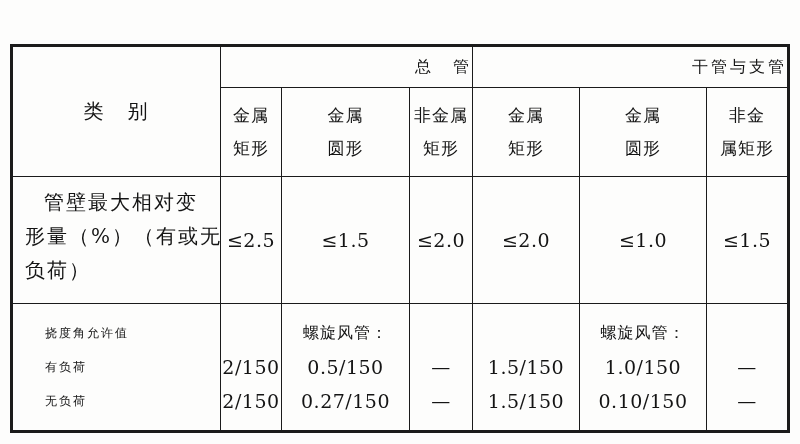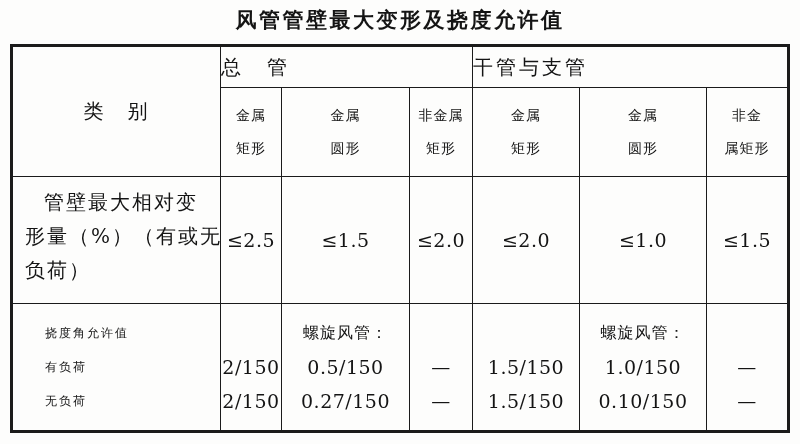--- a/index.html
+++ b/index.html
@@ -47,27 +47,27 @@
   tr.sub-row { height: 89px; }
   tr.deform-row { height: 127px; }
   tr.deflect-row { height: 128px; }
 
   th.category-cell {
     font-size: 20px;
     letter-spacing: 2px;
     vertical-align: middle;
   }
   th.group-cell {
-    font-size: 20px;
+    font-size: 16px;
     letter-spacing: 3px;
-    text-align: left;
+    text-align: right;
     vertical-align: middle;
   }
   th.sub-cell {
-    font-size: 14px;
+    font-size: 17px;
     text-align: center;
     vertical-align: middle;
   }
   th.sub-cell .shl {
     display: block;
     height: 33px;
     line-height: 33px;
     letter-spacing: 1px;
   }
 
@@ -105,21 +105,20 @@
     letter-spacing: 0.5px;
   }
   td.deflect-val .cl { height: 34px; line-height: 34px; white-space: nowrap; }
   td.deflect-val .cl.cn { font-size: 16px; letter-spacing: 1px; }
 </style>
 </head>
 <body>
 
 <div class="page">
 
-  <div class="doc-title">风管管壁最大变形及挠度允许值</div>
 
   <table class="main-table">
     <colgroup>
       <col style="width:209px">
       <col style="width:61px">
       <col style="width:128px">
       <col style="width:63px">
       <col style="width:107px">
       <col style="width:127px">
       <col style="width:82px">

